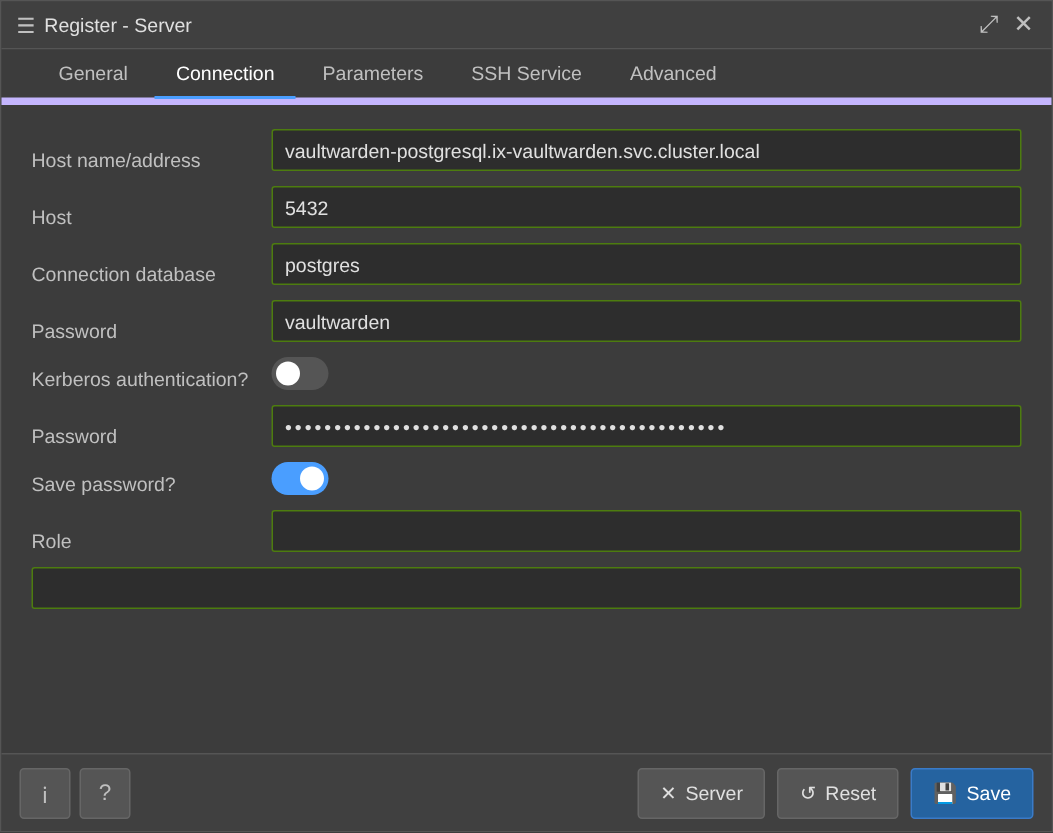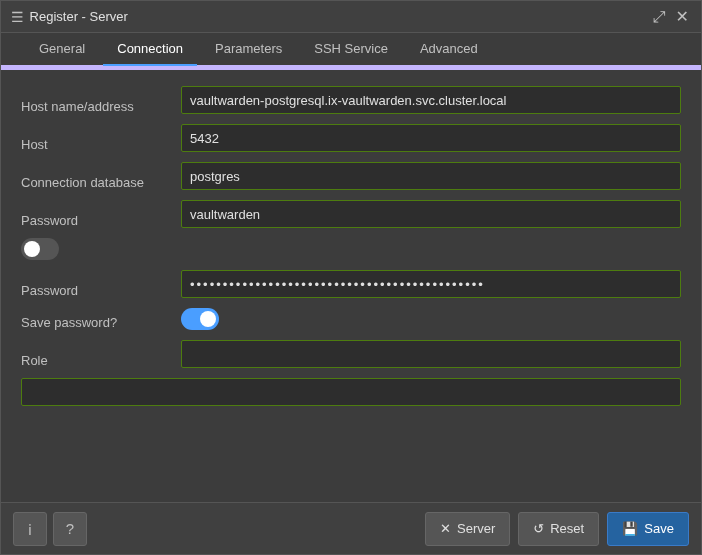--- a/index.html
+++ b/index.html
@@ -257,20 +257,21 @@
       <div class="form-label">Connection database</div>
       <input type="text" class="form-input" value="postgres" style="">
     </div>
 
     <div class="form-row">
       <div class="form-label">Password</div>
       <input type="text" class="form-input" value="vaultwarden" style="">
     </div>
 
     <div class="form-row">
+      <div class="form-label">Kerberos authentication?</div>
       <div class="toggle-container">
         <label class="toggle">
           <input type="checkbox" style="">
           <span class="toggle-slider"></span>
         </label>
       </div>
     </div>
 
     <div class="form-row">
       <div class="form-label">Password</div>

